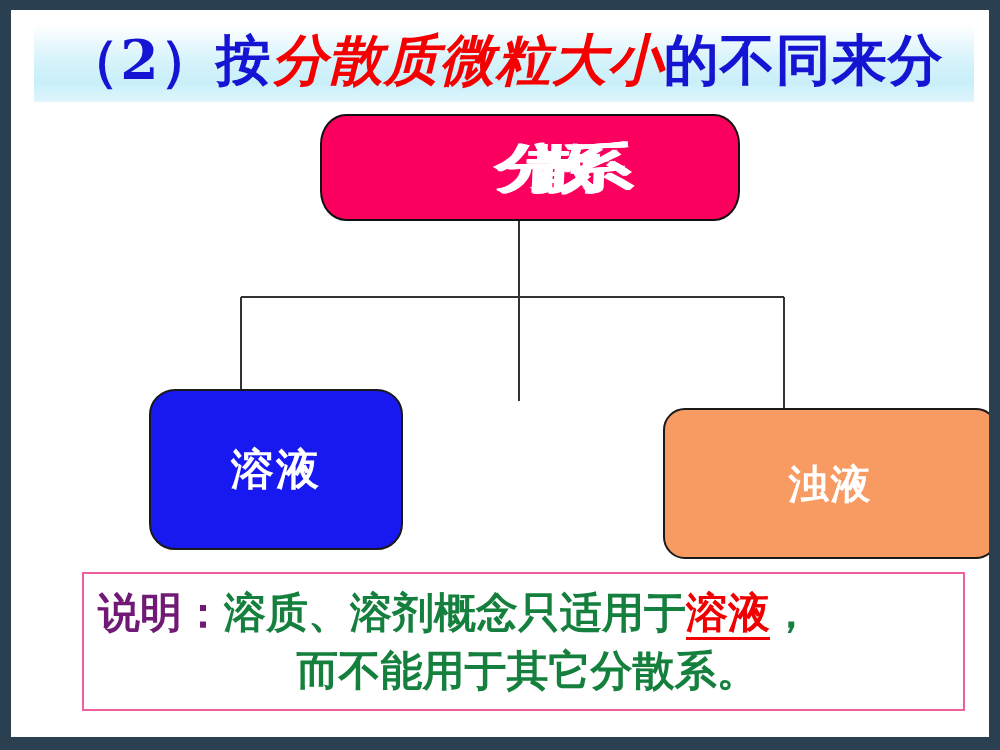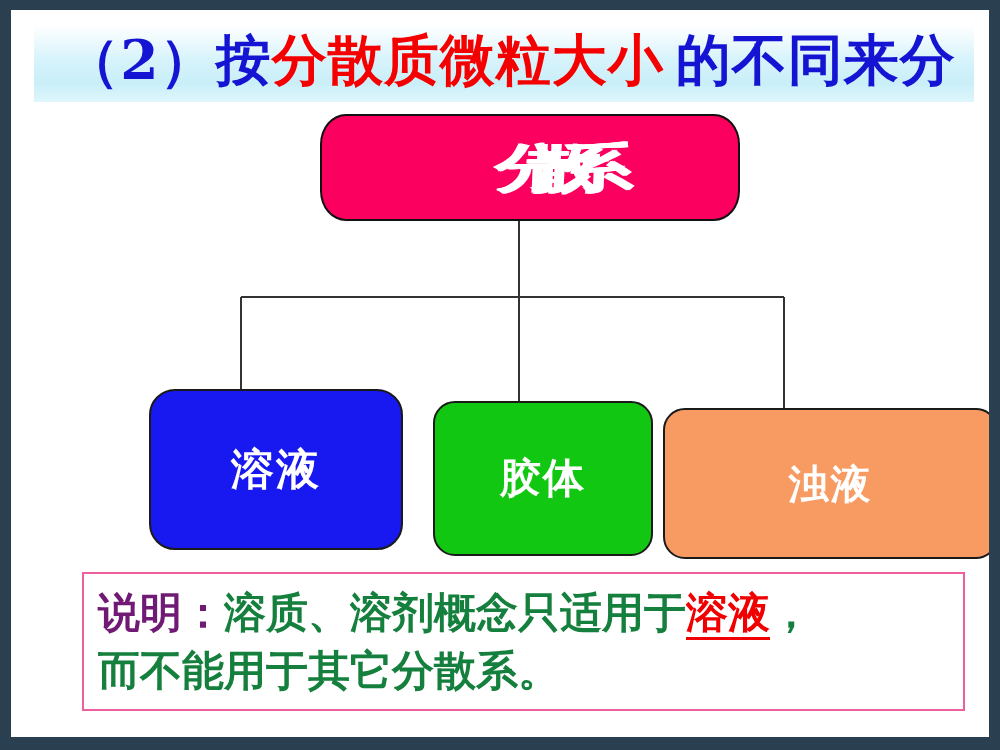--- a/index.html
+++ b/index.html
@@ -48,22 +48,22 @@
     top: -8px;
     width: 940px;
     text-align: center;
     font-family: "DejaVu Serif", "Liberation Serif", serif;
     font-weight: bold;
     font-size: 55px;
     line-height: 86px;
     white-space: nowrap;
     letter-spacing: 1px;
   }
-  .t-blue { color: #1414d2; margin-left: 12px; }
-  .t-red  { color: #f50000; }
+  .t-blue { color: #1414d2; }
+  .t-red  { color: #f50000; font-style: italic; }
 
   
   #connectors {
     position: absolute;
     left: 0;
     top: 0;
     width: 978px;
     height: 727px;
     pointer-events: none;
   }
@@ -190,31 +190,28 @@
     </svg>
 
     <div class="node" id="node-root">
       <span id="node-root-label" class="node-label">分散系</span>
     </div>
 
     <div class="node" id="node-solution">
       <span class="node-label">溶液</span>
     </div>
 
-    <div class="node" id="node-colloid">
-      <span class="node-label">胶体</span>
-    </div>
 
     <div class="node" id="node-turbid">
       <span class="node-label">浊液</span>
     </div>
 
     <div id="note-box">
       <div id="note-text">
         <span class="n-black">说明：</span><span class="n-blue">溶质、溶剂概念只适用于</span><span class="n-red">溶液</span><span class="n-blue">，</span>
       </div>
-      <div id="note-text-2" class="n-blue" style="font-family:'DejaVu Serif','Liberation Serif',serif;font-weight:bold;font-size:42px;line-height:58px;white-space:nowrap;">
+      <div id="note-text-2" class="n-blue" style="font-family:'DejaVu Serif','Liberation Serif',serif;font-weight:bold;font-size:42px;line-height:58px;white-space:nowrap;text-align:center;">
         <span>而不能用于其它分散系。</span>
       </div>
     </div>
 
   </div>
 </div>
 
 </body></html>

